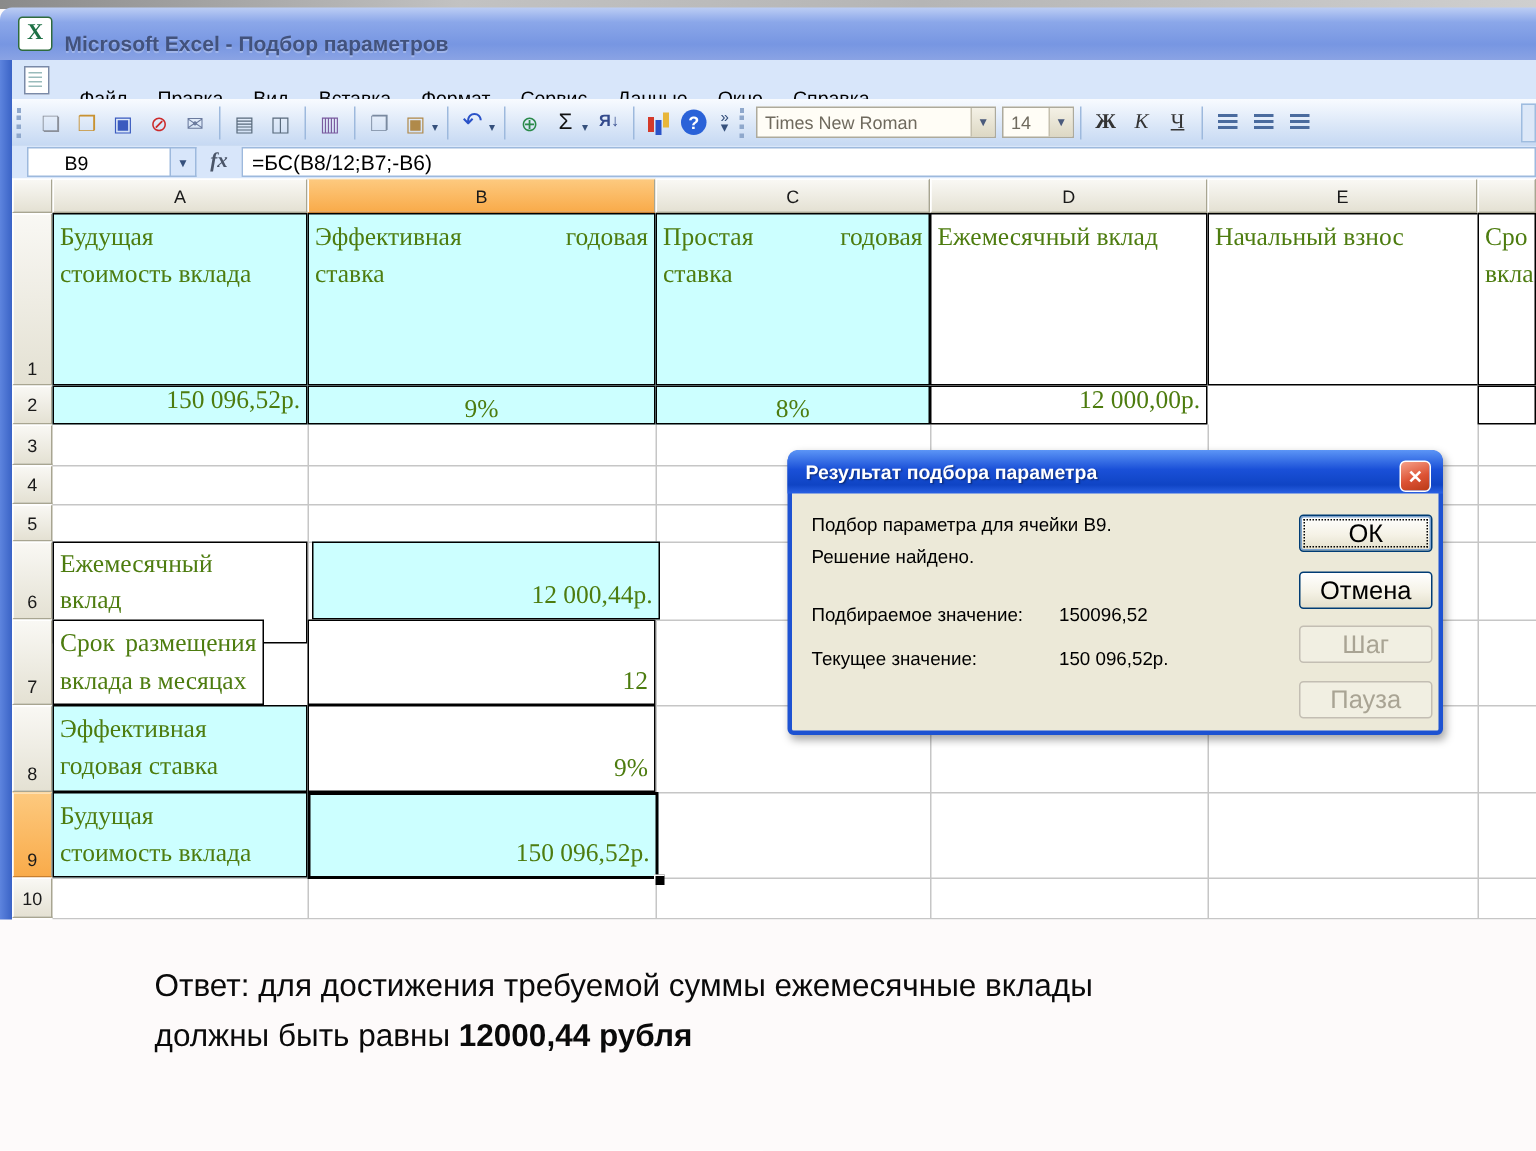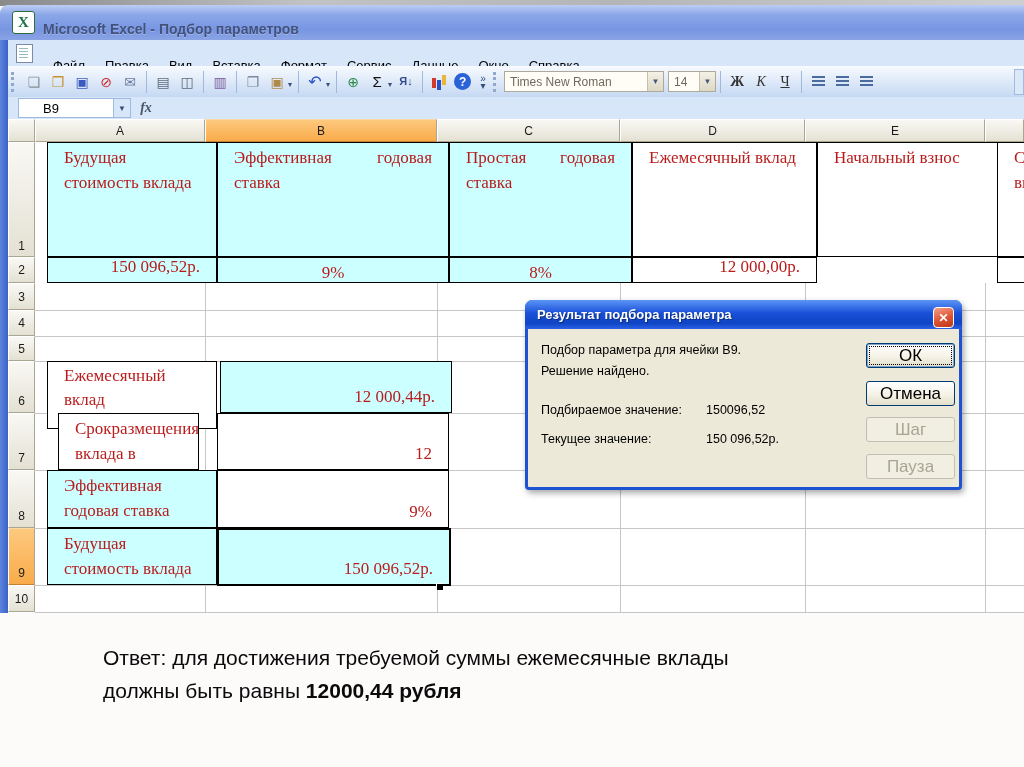--- a/index.html
+++ b/index.html
@@ -52,21 +52,21 @@
   .formulainput{flex:1;background:#fff;border:1px solid #9db9dd;margin:1px 0;display:flex;align-items:center;padding-left:6px;font-size:14px;color:#000;}
 
   
   .grid{position:absolute;left:8px;top:119px;width:1016px;height:494px;background:#fff;overflow:hidden;}
   .hdr{position:absolute;box-sizing:border-box;background:linear-gradient(180deg,#f9f8f4,#e4e1d3);
     border-right:1px solid #a8a591;border-bottom:1px solid #a8a591;border-top:1px solid #fff;border-left:1px solid #fff;
     font-size:12px;color:#1a1a1a;display:flex;align-items:center;justify-content:center;}
   .hdr.sel{background:linear-gradient(180deg,#fdc97e,#f9ab4a);border-bottom:1px solid #c87f2f;border-top:1px solid #fbd9a4;}
   .vl,.hl{position:absolute;background:#c6c6c6;}
   .cell{position:absolute;box-sizing:border-box;background:#fff;border:1px solid #000;
-    font:17px "Liberation Serif",serif;color:#b91c1c;overflow:hidden;padding:2px 16px;line-height:25px;margin-left:12px;}
+    font:17px "Liberation Serif",serif;color:#4d7c0f;overflow:hidden;padding:2px 4px;line-height:25px;}
   .cyan{background:#ccffff;}
   .val{display:flex;align-items:flex-end;justify-content:flex-end;padding-bottom:3px;}
   .ctr{justify-content:center;align-items:flex-start;}
   .flexline{display:flex;justify-content:space-between;}
   .selcell{border:2px solid #000;}
   .fillhandle{position:absolute;width:6px;height:6px;background:#000;border-left:1px solid #fff;border-top:1px solid #fff;}
 
   
   .dialog{position:absolute;left:525px;top:300px;width:437px;height:190px;background:#ece9d8;
     border:3px solid #1d52d2;border-radius:8px 8px 4px 4px;box-sizing:border-box;box-shadow:2px 3px 6px rgba(0,0,0,.35);}
@@ -168,20 +168,21 @@
     <span class="ic">
         <span class="alignbox"></span>
       </span>
     <span class="cutbtn"></span>
   </div>
 
   <div class="formulabar">
     <span class="namebox">B9</span>
     <span class="namedd">▼</span>
     <span class="fxlabel">fx</span>
+    <span class="formulainput">=БС(B8/12;B7;-B6)</span>
   </div>
 
   <div class="grid">
 
     <div class="hdr" style="left:0;top:0;width:27px;height:23px;"></div>
     <div class="hdr" style="left:27px;top:0;width:170px;height:23px;">A</div>
     <div class="hdr sel" style="left:197px;top:0;width:232px;height:23px;">B</div>
     <div class="hdr" style="left:429px;top:0;width:183px;height:23px;">C</div>
     <div class="hdr" style="left:612px;top:0;width:185px;height:23px;">D</div>
     <div class="hdr" style="left:797px;top:0;width:180px;height:23px;">E</div>
@@ -241,21 +242,21 @@
     <div class="cell cyan val ctr" style="left:197px;top:138px;width:232px;height:26px;">9%</div>
     <div class="cell cyan val ctr" style="left:429px;top:138px;width:183px;height:26px;">8%</div>
     <div class="cell val" style="left:612px;top:138px;width:185px;height:26px;">12 000,00р.</div>
     <div class="cell" style="left:977px;top:138px;width:39px;height:26px;"></div>
 
     <div class="cell" style="left:27px;top:242px;width:170px;height:68px;line-height:24px;">
       <div>Ежемесячный</div>
       <div>вклад</div>
     </div>
     <div class="cell cyan val" style="left:200px;top:242px;width:232px;height:52px;font-family:Liberation Serif, serif;">12 000,44р.</div>
-    <div class="cell" style="left:38px;top:294px;width:141px;height:57px;line-height:25px;">
+    <div class="cell" style="left:27px;top:294px;width:141px;height:57px;line-height:25px;">
       <div class="flexline">
         <span>Срок</span>
         <span>размещения</span>
       </div>
       <div>вклада в месяцах</div>
     </div>
     <div class="cell val" style="left:197px;top:294px;width:232px;height:57px;">12</div>
     <div class="cell cyan" style="left:27px;top:351px;width:170px;height:58px;line-height:25px;">
       <div>Эффективная</div>
       <div>годовая ставка</div>

